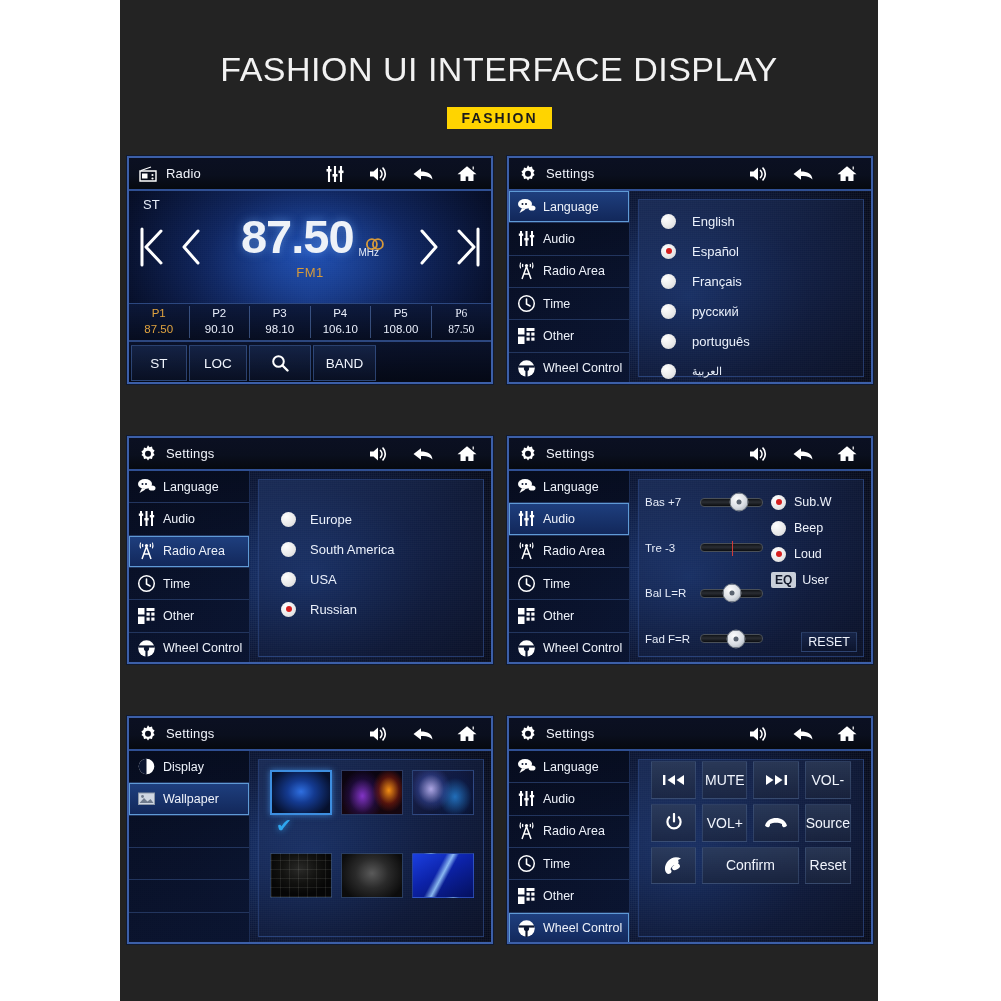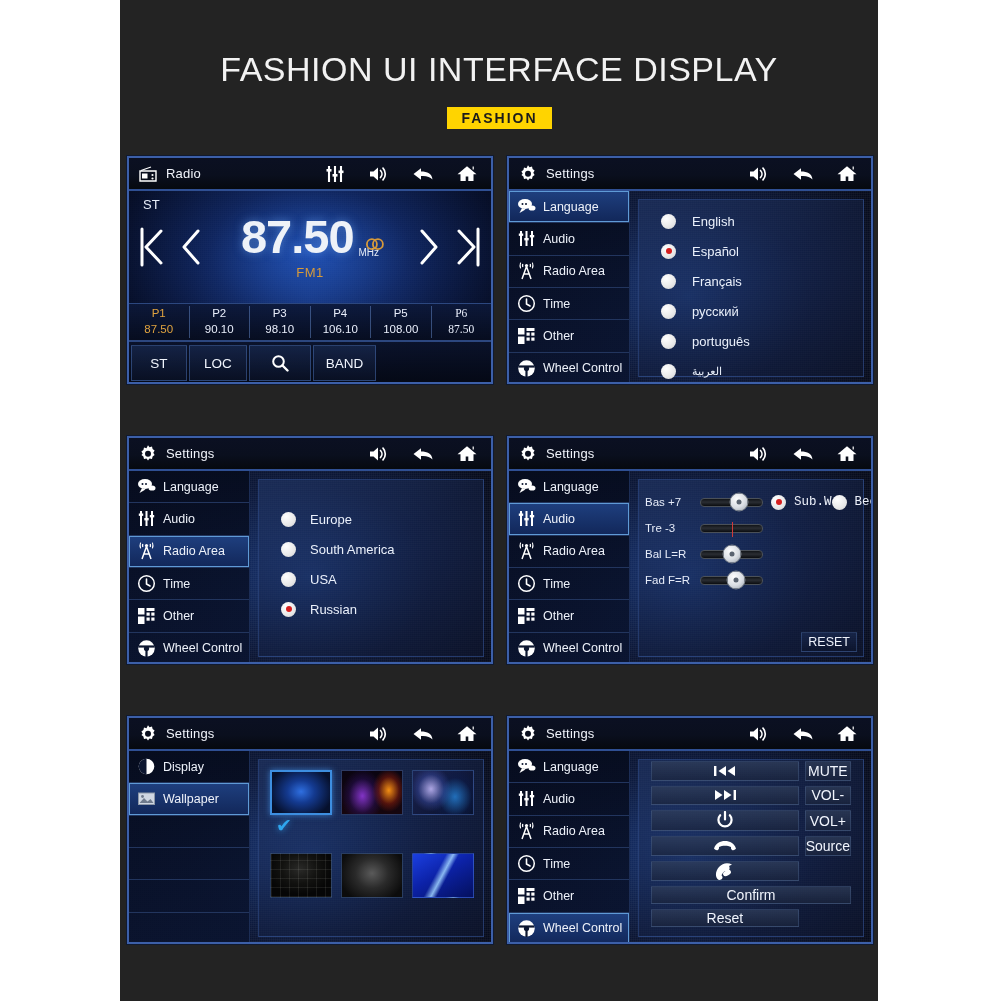--- a/index.html
+++ b/index.html
@@ -186,39 +186,39 @@
     height: 36px; min-width: 52px; margin-right: 2px;
     display:flex; align-items:center; justify-content:center;
     color:#f0f4fc; font-size: 13.5px;
     background: linear-gradient(180deg, rgba(26,44,84,0.65), rgba(10,18,40,0.7));
     border: 1px solid rgba(74,112,180,0.5);
   }
   .rbtn.w1 { width: 56px; } .rbtn.w2 { width: 58px; } .rbtn.w3 { width: 62px; } .rbtn.w4 { width: 63px; }
 
   
   .audio-grid { display:flex; height:100%; }
-  .sliders { flex: 1 1 auto; padding: 9px 6px 4px 6px; display:flex; flex-direction:column; justify-content: flex-start; }
+  .sliders { flex: 1 1 auto; padding: 9px 6px 4px 6px; display:flex; flex-direction:column; justify-content: space-between; }
   .slider-row { display:flex; align-items:center; gap: 7px; height: 26px; }
   .sl-label { color:#e6ecf9; font-size: 11.5px; width: 48px; flex:0 0 48px; }
   .sl-track {
     position: relative; flex: 1 1 auto; height: 9px;
     background: linear-gradient(180deg, #111418 0%, #2a2d33 45%, #0b0d10 100%);
     border-radius: 4px; border: 1px solid #4a5058;
   }
   .sl-mid { position:absolute; left:50%; top:-3px; width:1px; height:15px; background:#d03a3a; }
   .sl-knob {
     position:absolute; top: 50%; width: 19px; height: 19px; border-radius:50%;
     transform: translate(-50%,-50%);
     background: radial-gradient(circle at 38% 32%, #fdfdfd 0%, #d9dde3 55%, #9aa2ac 100%);
     border: 1px solid #7d848d;
     display:flex; align-items:center; justify-content:center;
   }
   .sl-knob::after { content:""; width:5px; height:5px; border-radius:50%; background:#5a6370; }
 
-  .toggles { width: 94px; flex:0 0 94px; padding: 9px 4px 4px 2px; display:flex; flex-direction:row; justify-content: flex-start; font-family: Liberation Mono, monospace; }
+  .toggles { width: 94px; flex:0 0 94px; padding: 9px 4px 4px 2px; display:flex; flex-direction:column; justify-content: flex-start; }
   .tg-row { display:flex; align-items:center; gap: 8px; height: 26px; }
   .tg-label { color:#eef2fb; font-size: 12.5px; }
   .eq-row { display:flex; align-items:center; gap: 6px; }
   .eq-chip {
     background: #c9cfd9; color:#12182a; font-size: 12px; font-weight:600;
     padding: 1px 4px; border-radius: 2px;
   }
   .reset-btn {
     position:absolute; right: 6px; bottom: 4px;
     color:#eef2fb; font-size: 12.5px;
@@ -258,21 +258,21 @@
       repeating-linear-gradient(0deg, rgba(200,200,190,0.10) 0 1px, transparent 1px 9px),
       radial-gradient(ellipse 55% 60% at 48% 35%, #2a2a28 0%, #121210 55%, #060606 100%); }
   .wp5 { background: radial-gradient(ellipse 55% 70% at 50% 45%, #5a5a5a 0%, #2a2a2a 50%, #0c0c0c 100%); }
   .wp6 { background:
       linear-gradient(118deg, rgba(255,255,255,0.0) 40%, rgba(160,210,255,0.85) 49%, rgba(255,255,255,0.0) 56%),
       linear-gradient(150deg, #1b3fe0 0%, #0c22a8 45%, #04105e 100%); }
 
   
   .wheel-pad {
     display:grid;
-    grid-template-columns: 1fr;
+    grid-template-columns: 1fr 1fr 1fr 1fr;
     grid-template-rows: repeat(4, 1fr);
     gap: 5px 6px; padding: 1px 12px 9px 12px; height:100%;
   }
   .wkey {
     display:flex; align-items:center; justify-content:center;
     color:#f1f5fd; font-size: 14px;
     background: linear-gradient(180deg, rgba(48,62,90,0.72) 0%, rgba(26,36,60,0.72) 100%);
     border: 1px solid rgba(92,122,172,0.30);
   }
   .wkey.span2 { grid-column: span 2; }

